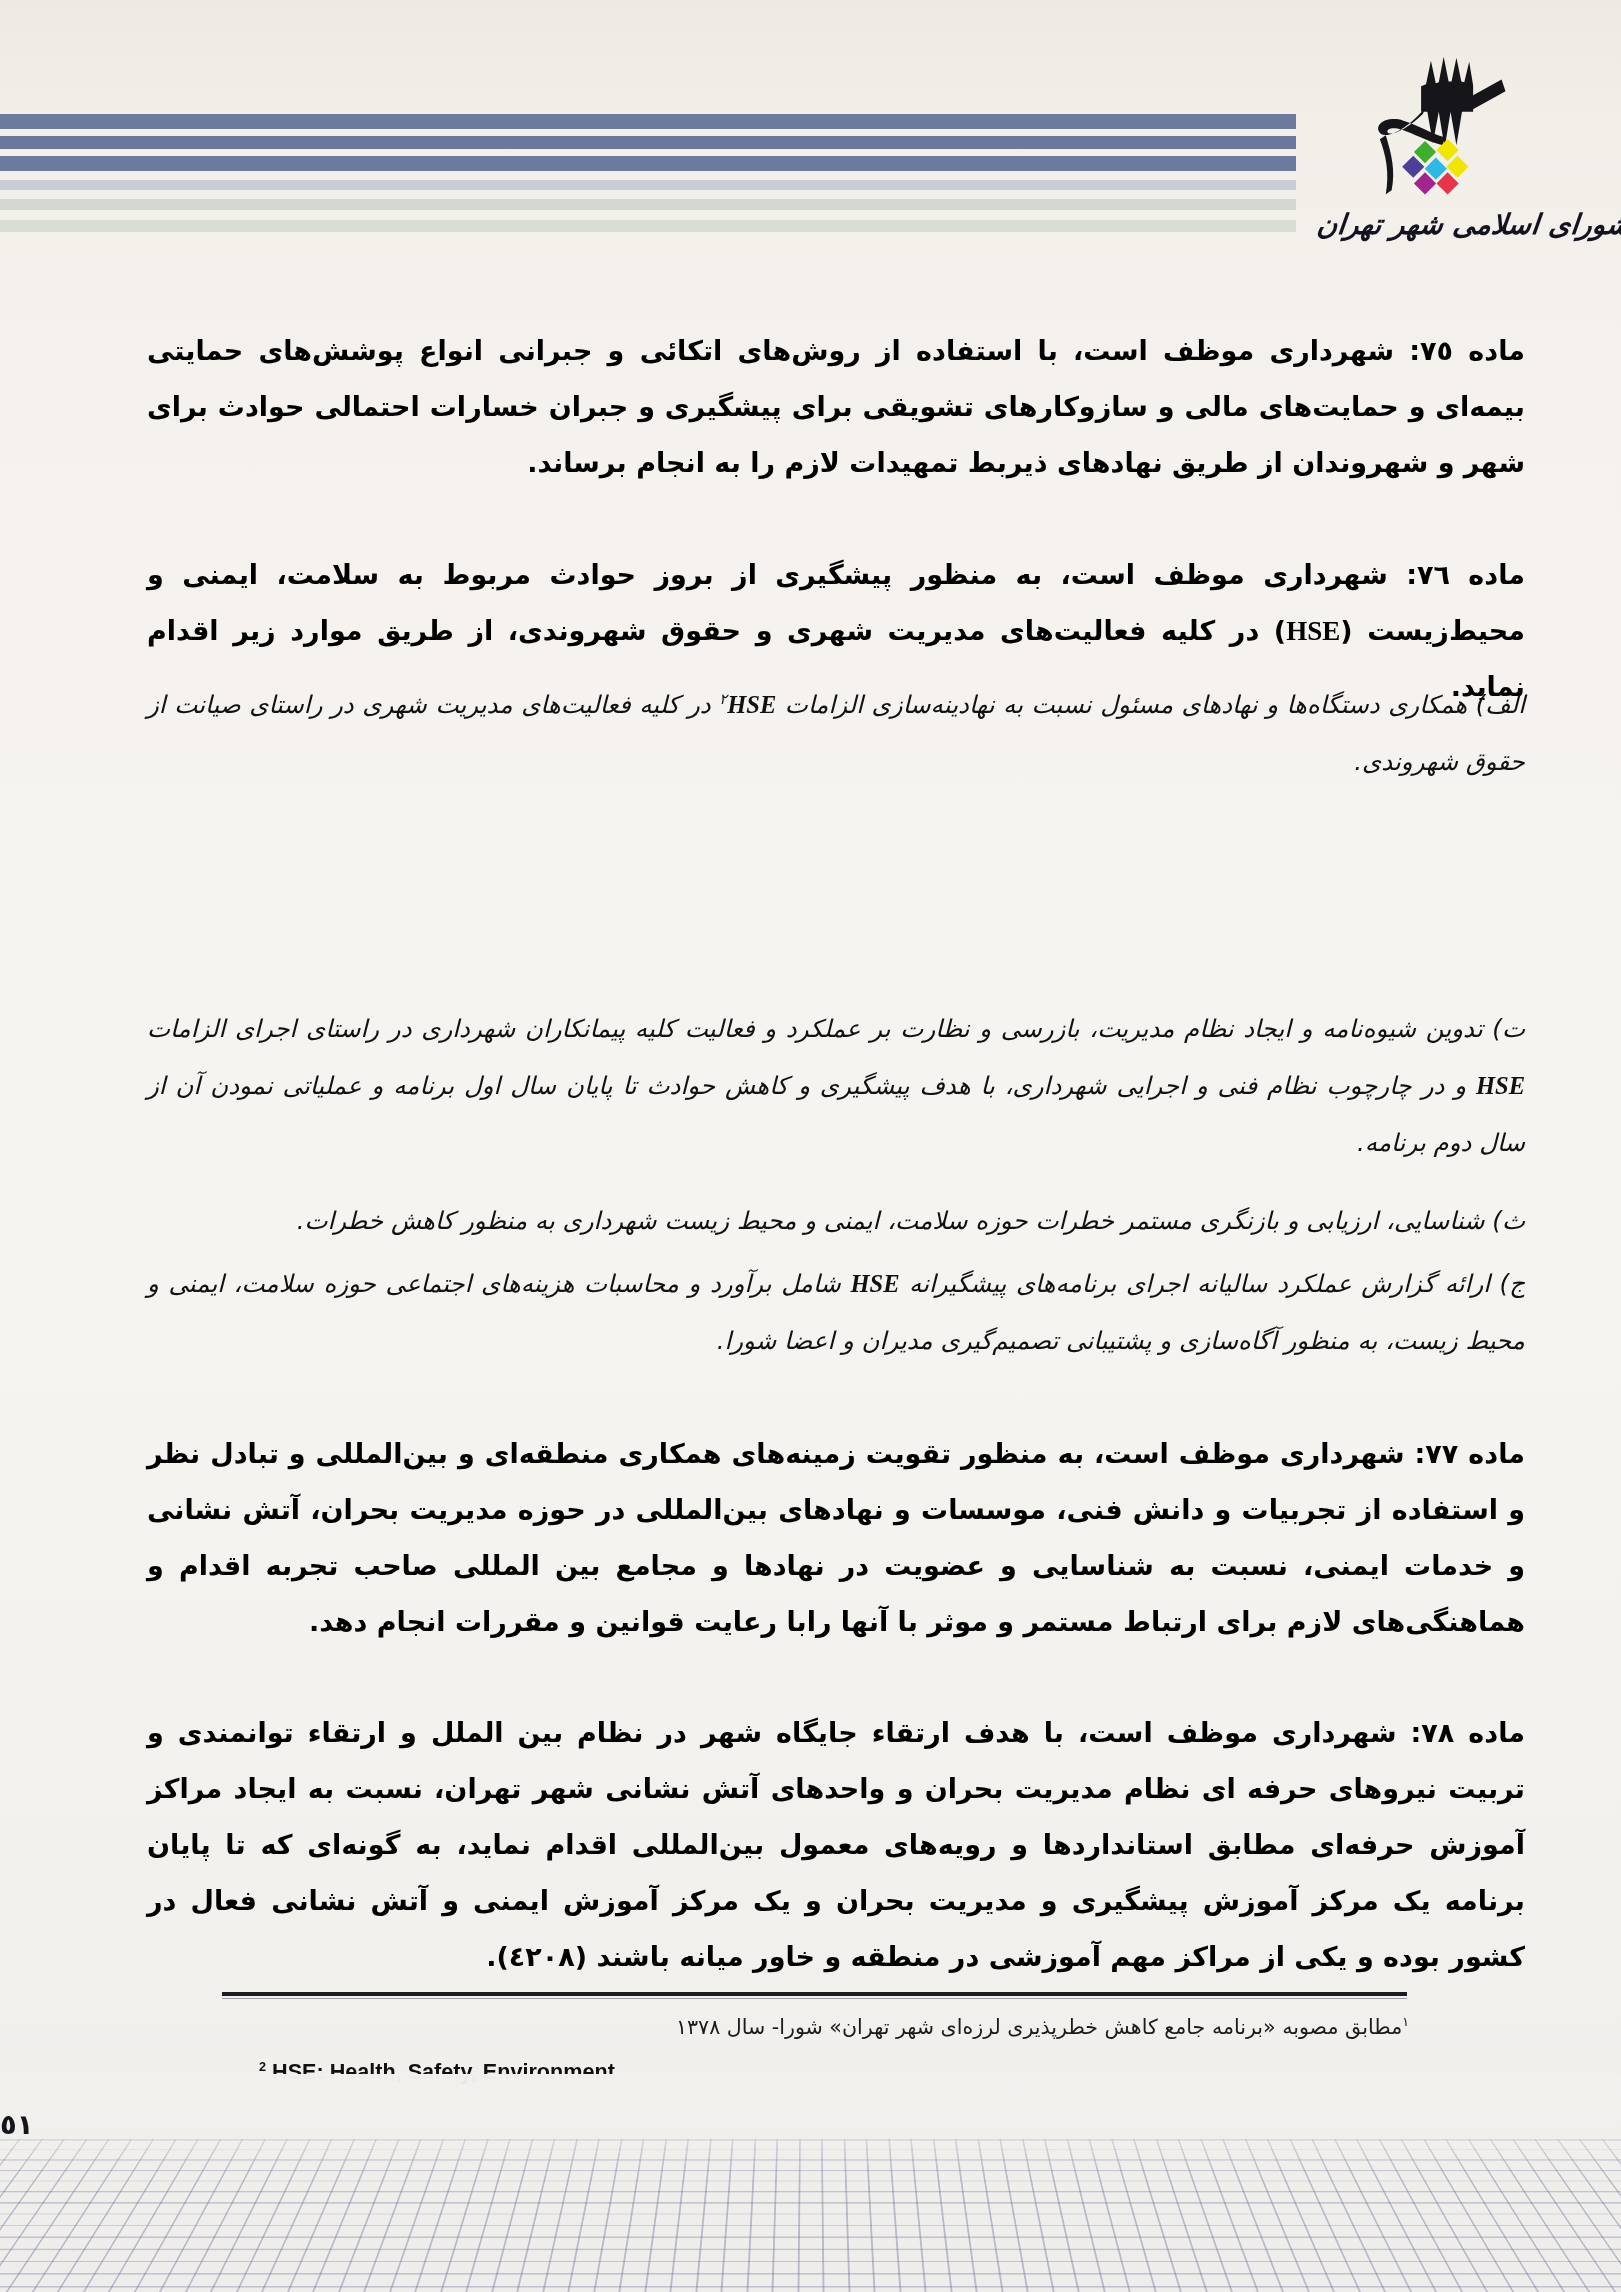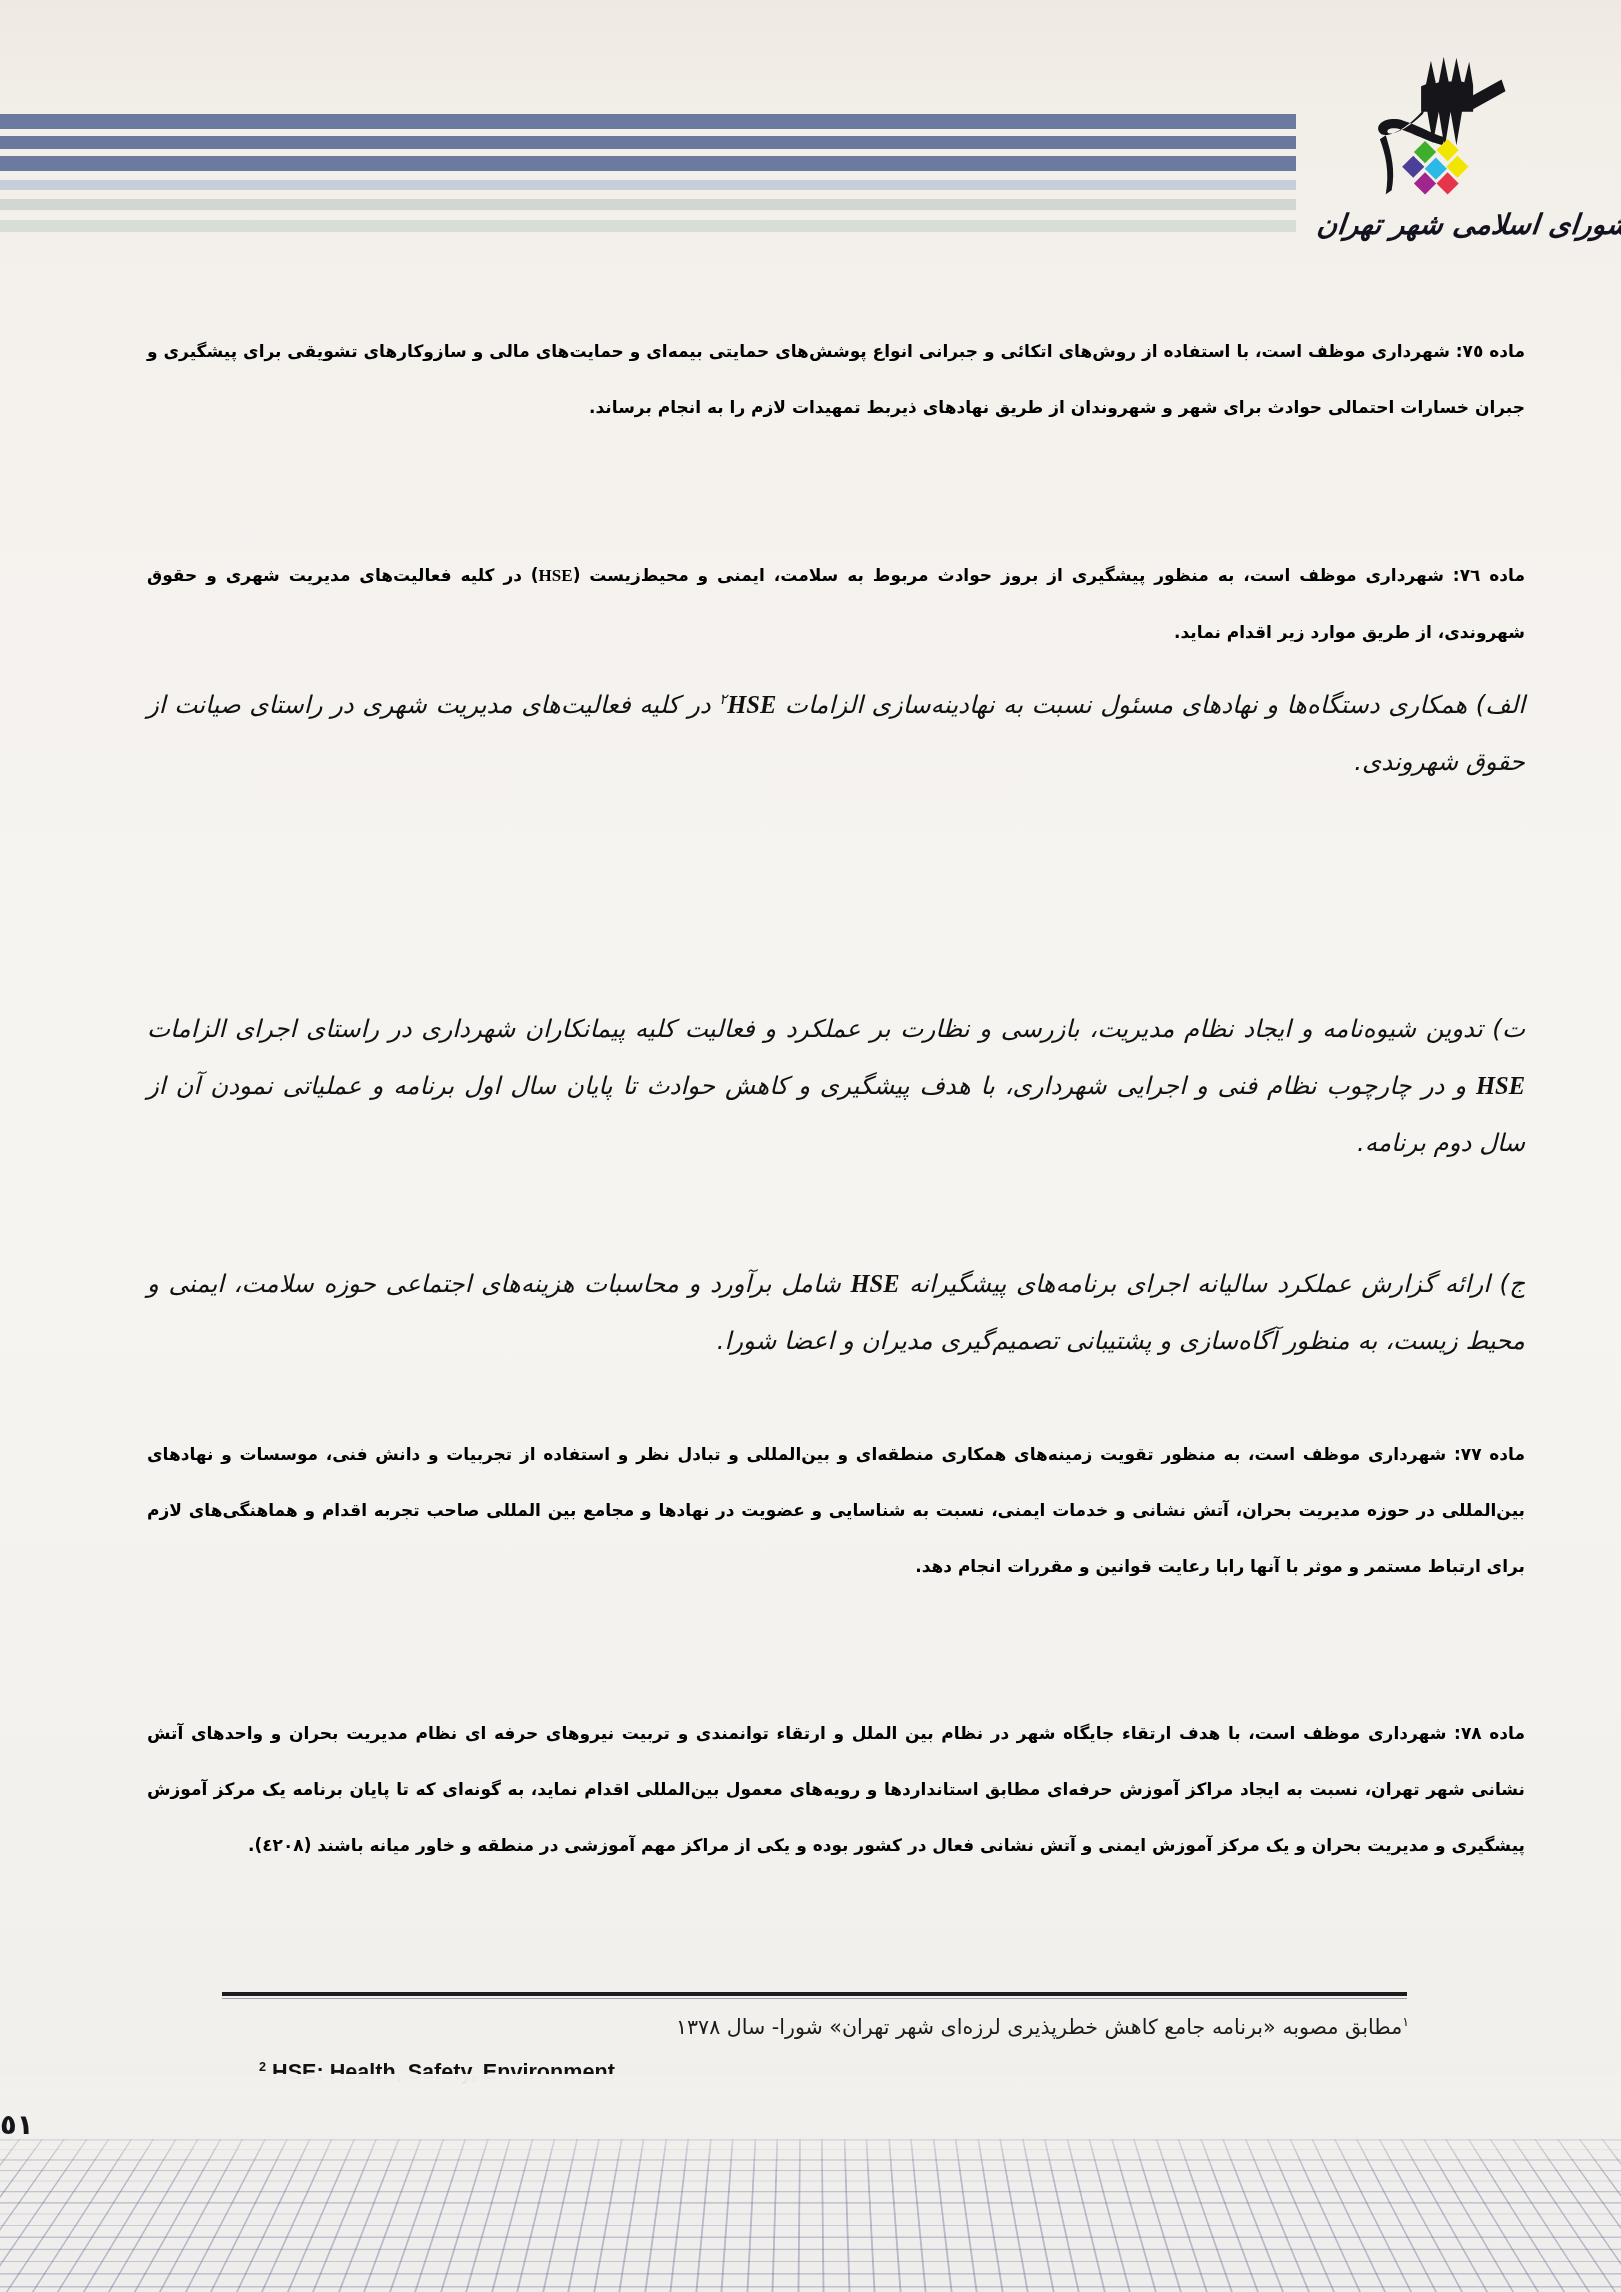--- a/index.html
+++ b/index.html
@@ -31,21 +31,21 @@
     transform:skewX(-6deg);
     white-space:nowrap;color:#131320;
   }
 
   
   .content{
     position:absolute;top:0;left:147px;right:96px;bottom:0;
     direction:rtl;
   }
   .content p{margin:0;position:absolute;left:0;right:0;text-align:justify;}
-  .article{font-size:17px;font-weight:bold;line-height:56px;color:#000;}
+  .article{font-size:27px;font-weight:bold;line-height:56px;color:#000;}
   .clause{font-size:24.5px;font-weight:normal;line-height:57px;color:#111;font-style:italic;}
   .hse{font-family:"Liberation Serif","DejaVu Serif",serif;font-weight:bold;}
   sup.fn-ref{font-size:14.7px;line-height:0;}
 
   .p75{top:323px;}
   .p76{top:547px;}
   .pa {top:676px;}
   .pb {top:802px;}
   .pp {top:927px;}
   .pt {top:1000px;}
@@ -130,20 +130,21 @@
     <div class="logo-text">شورای اسلامی شهر تهران</div>
   </div>
 
   <div class="content">
     <p class="article fa-text p75">ماده ٧٥: شهرداری موظف است، با استفاده از روش‌های اتکائی و جبرانی انواع پوشش‌های حمایتی بیمه‌ای و حمایت‌های مالی و سازوکارهای تشویقی برای پیشگیری و جبران خسارات احتمالی حوادث برای شهر و شهروندان از طریق نهادهای ذیربط تمهیدات لازم را به انجام برساند.</p>
     <p class="article fa-text p76">ماده ٧٦: شهرداری موظف است، به منظور پیشگیری از بروز حوادث مربوط به سلامت، ایمنی و محیط‌زیست (<span class="hse">HSE</span>) در کلیه فعالیت‌های مدیریت شهری و حقوق شهروندی، از طریق موارد زیر اقدام نماید.</p>
 
     <p class="clause fa-text pa"><span>الف) همکاری دستگاه‌ها و نهادهای مسئول نسبت به نهادینه‌سازی الزامات </span><sup class="fn-ref">٢</sup><span class="hse"><span class="hse">HSE</span></span><span> در کلیه فعالیت‌های مدیریت شهری در راستای صیانت از حقوق شهروندی.</span></p>
 
     <p class="clause fa-text pt">ت) تدوین شیوه‌نامه و ایجاد نظام مدیریت، بازرسی و نظارت بر عملکرد و فعالیت کلیه پیمانکاران شهرداری در راستای اجرای الزامات <span class="hse">HSE</span> و در چارچوب نظام فنی و اجرایی شهرداری، با هدف پیشگیری و کاهش حوادث تا پایان سال اول برنامه و عملیاتی نمودن آن از سال دوم برنامه.</p>
+    <p class="clause fa-text ps">ث) شناسایی، ارزیابی و بازنگری مستمر خطرات حوزه سلامت، ایمنی و محیط زیست شهرداری به منظور کاهش خطرات.</p>
     <p class="clause fa-text pj">ج) ارائه گزارش عملکرد سالیانه اجرای برنامه‌های پیشگیرانه <span class="hse">HSE</span> شامل برآورد و محاسبات هزینه‌های اجتماعی حوزه سلامت، ایمنی و محیط زیست، به منظور آگاه‌سازی و پشتیبانی تصمیم‌گیری مدیران و اعضا شورا.</p>
 
     <p class="article fa-text p77">ماده ٧٧: شهرداری موظف است، به منظور تقویت زمینه‌های همکاری منطقه‌ای و بین‌المللی و تبادل نظر و استفاده از تجربیات و دانش فنی، موسسات و نهادهای بین‌المللی در حوزه مدیریت بحران، آتش نشانی و خدمات ایمنی، نسبت به شناسایی و عضویت در نهادها و مجامع بین المللی صاحب تجربه اقدام و هماهنگی‌های لازم برای ارتباط مستمر و موثر با آنها رابا رعایت قوانین و مقررات انجام دهد.</p>
     <p class="article fa-text p78">ماده ٧٨: شهرداری موظف است، با هدف ارتقاء جایگاه شهر در نظام بین الملل و ارتقاء توانمندی و تربیت نیروهای حرفه ای نظام مدیریت بحران و واحدهای آتش نشانی شهر تهران، نسبت به ایجاد مراکز آموزش حرفه‌ای مطابق استانداردها و رویه‌های معمول بین‌المللی اقدام نماید، به گونه‌ای که تا پایان برنامه یک مرکز آموزش پیشگیری و مدیریت بحران و یک مرکز آموزش ایمنی و آتش نشانی فعال در کشور بوده و یکی از مراکز مهم آموزشی در منطقه و خاور میانه باشند (٤٢٠٨).</p>
 
     <div class="footnotes">
       <div class="fn-rule"></div>
       <div class="fn-rule2"></div>
       <div class="fn fn-1"><sup>١</sup><span>مطابق مصوبه «برنامه جامع کاهش خطرپذیری لرزه‌ای شهر تهران» شورا- سال ١٣٧٨</span></div>
       <div class="fn fn-2"><sup>2</sup> <span>HSE: Health, Safety, Environment</span></div>

